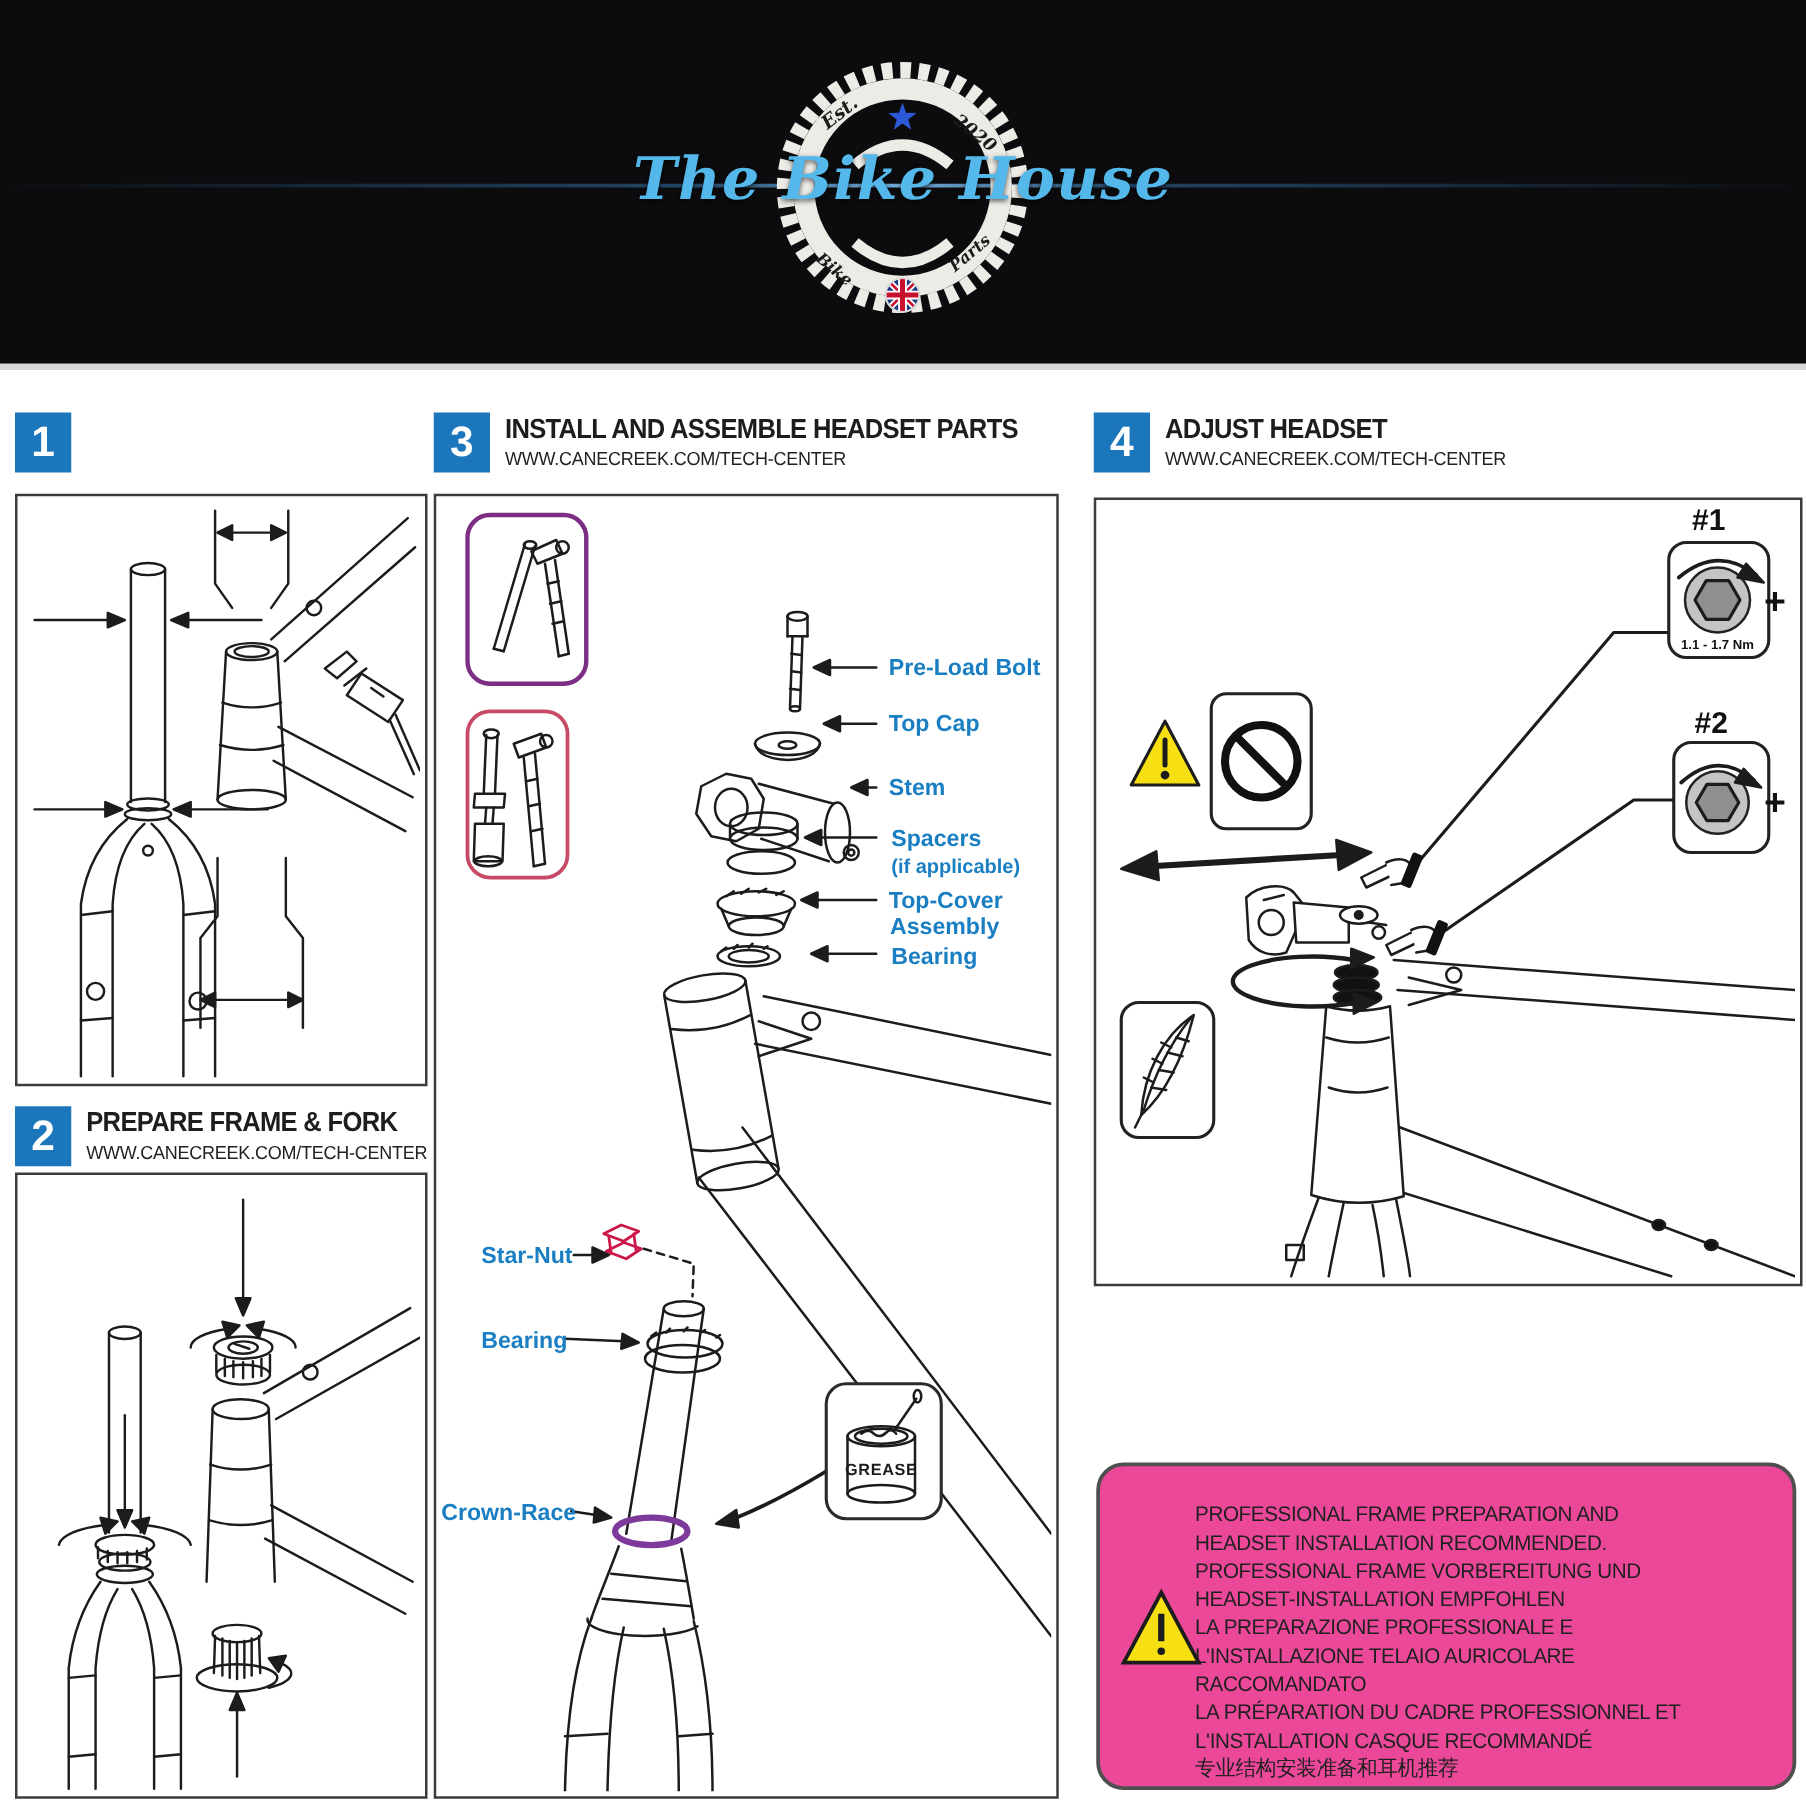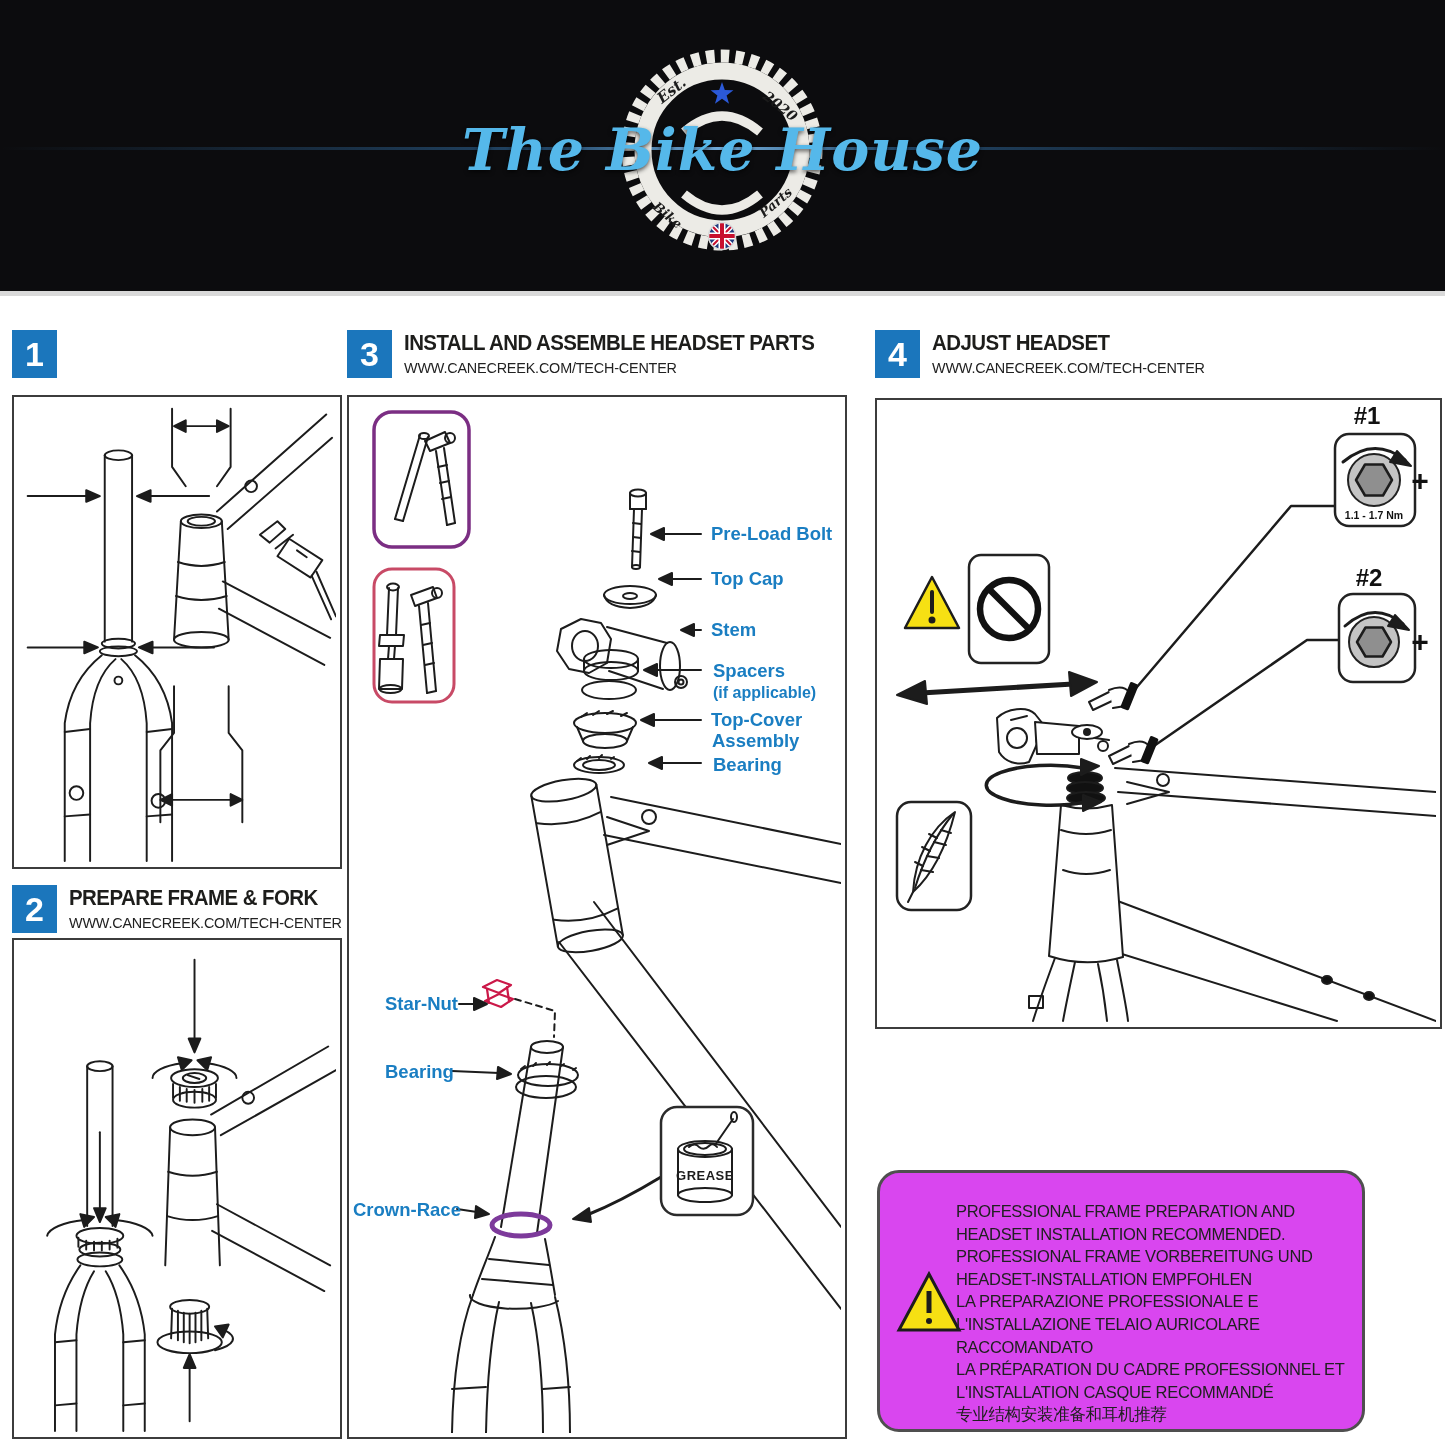--- a/index.html
+++ b/index.html
@@ -6,42 +6,42 @@
   .stage{position:relative;width:1445px;height:1445px;background:#fff;overflow:hidden;
          font-family:"Liberation Sans",sans-serif;}
   
   .hdr{position:absolute;left:0;top:0;width:1445px;height:291px;background:#0c0c0e;}
   .hdr-glow{position:absolute;left:0;top:147px;width:1445px;height:3px;
     background:linear-gradient(90deg,rgba(40,110,180,0) 0%,rgba(60,140,210,.45) 38%,rgba(130,200,255,.85) 50%,rgba(60,140,210,.45) 62%,rgba(40,110,180,0) 100%);}
   .hdr-strip{position:absolute;left:0;top:291px;width:1445px;height:5px;background:#d9d9d9;}
   .logo-svg{position:absolute;left:572px;top:0;width:300px;height:300px;}
   .brand{position:absolute;left:0;top:116px;width:1445px;text-align:center;
     font-family:"DejaVu Serif",serif;font-style:italic;font-weight:bold;
-    font-size:57px;color:#55b8ea;text-shadow:0 2px 4px rgba(0,0,0,.65);letter-spacing:1px;}
+    font-size:47px;color:#55b8ea;text-shadow:0 2px 4px rgba(0,0,0,.65);letter-spacing:1px;}
   .ringtxt{font-family:"DejaVu Serif",serif;font-style:italic;font-weight:bold;fill:#1b1b1b;}
   
   .sec{position:absolute;display:flex;align-items:flex-start;gap:12px;}
   .numbox{width:45px;height:48px;background:#1b76bc;color:#fff;font-weight:bold;
     font-size:34px;display:flex;align-items:center;justify-content:center;flex:0 0 auto;}
   .sec-title{font-size:22px;font-weight:bold;color:#1d1d1b;letter-spacing:-.6px;
     transform:scaleX(.93);transform-origin:left center;white-space:nowrap;}
   .sec-url{font-size:15px;color:#222;letter-spacing:-.2px;margin-top:3px;
     transform:scaleX(.96);transform-origin:left center;white-space:nowrap;}
   
   .panel{position:absolute;border:2px solid #3c3c3c;background:#fff;}
   .lineart{display:block;}
   
   .tip{position:absolute;left:875px;top:1053px;width:563px;height:88px;border:2px solid #4a4a4a;
     background:#fff;box-sizing:border-box;padding:7px 16px;}
   .tip-title{font-size:26px;font-weight:bold;color:#1766b4;letter-spacing:-.5px;
     transform:scaleX(.92);transform-origin:left center;}
   .tip-body{width:532px;font-size:16.5px;font-weight:bold;color:#1766b4;line-height:1.5;
     letter-spacing:-.3px;transform:scaleX(.96);transform-origin:left center;margin-top:2px;}
   
-  .notice{position:absolute;left:877px;top:1170px;width:488px;height:262px;background:#d946ef;
+  .notice{position:absolute;left:877px;top:1170px;width:560px;height:262px;background:#ec4899;
     border:3px solid #4f4f4f;border-radius:22px;box-sizing:border-box;}
   .notice-tri{position:absolute;left:16px;top:98px;}
   .notice-text{position:absolute;left:76px;top:28px;width:412px;font-size:17px;color:#202020;
     line-height:1.33;letter-spacing:-.3px;transform:scaleX(.97);transform-origin:left top;}
   svg text{font-family:"Liberation Sans",sans-serif;}
 </style>
 </head>
 <body>
 
 <div class="stage">

